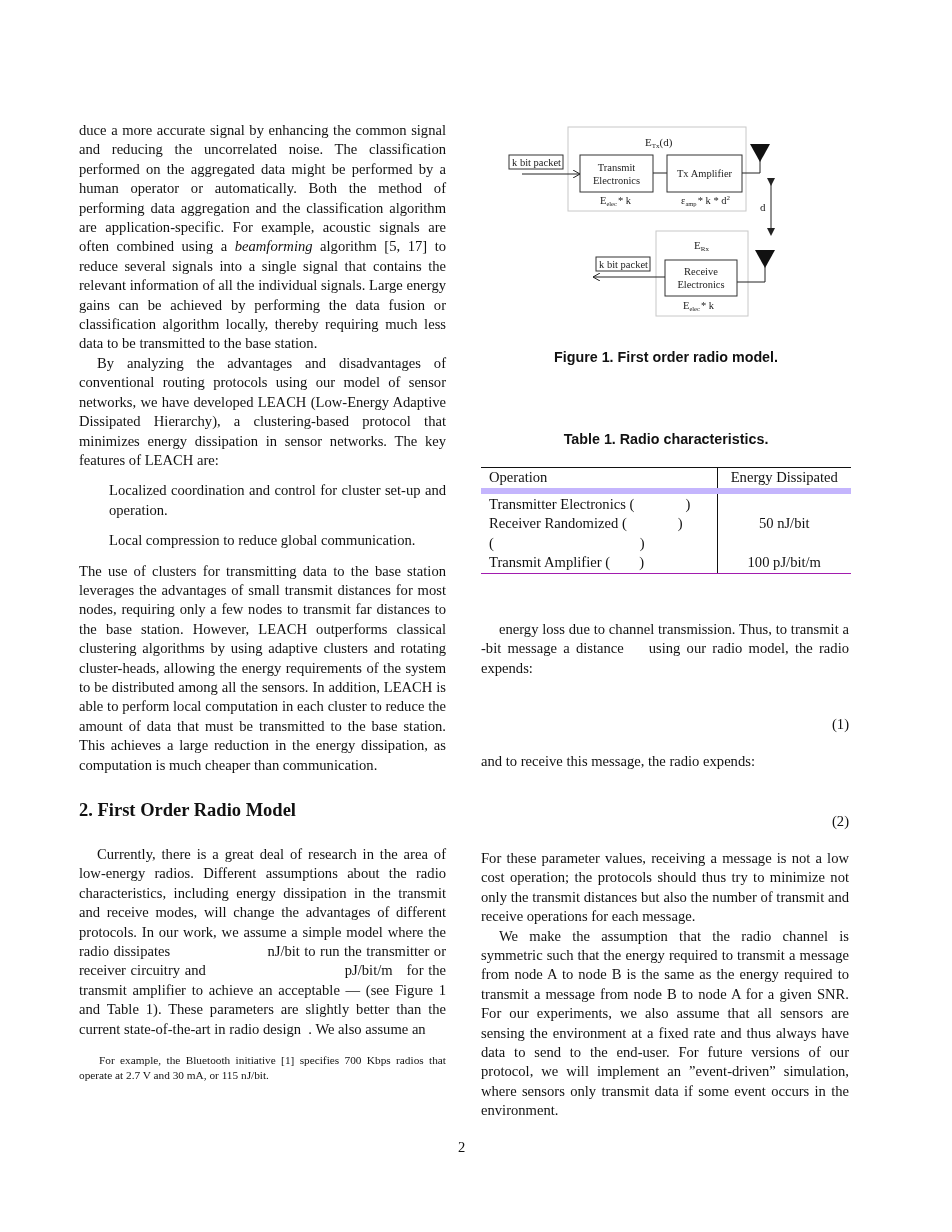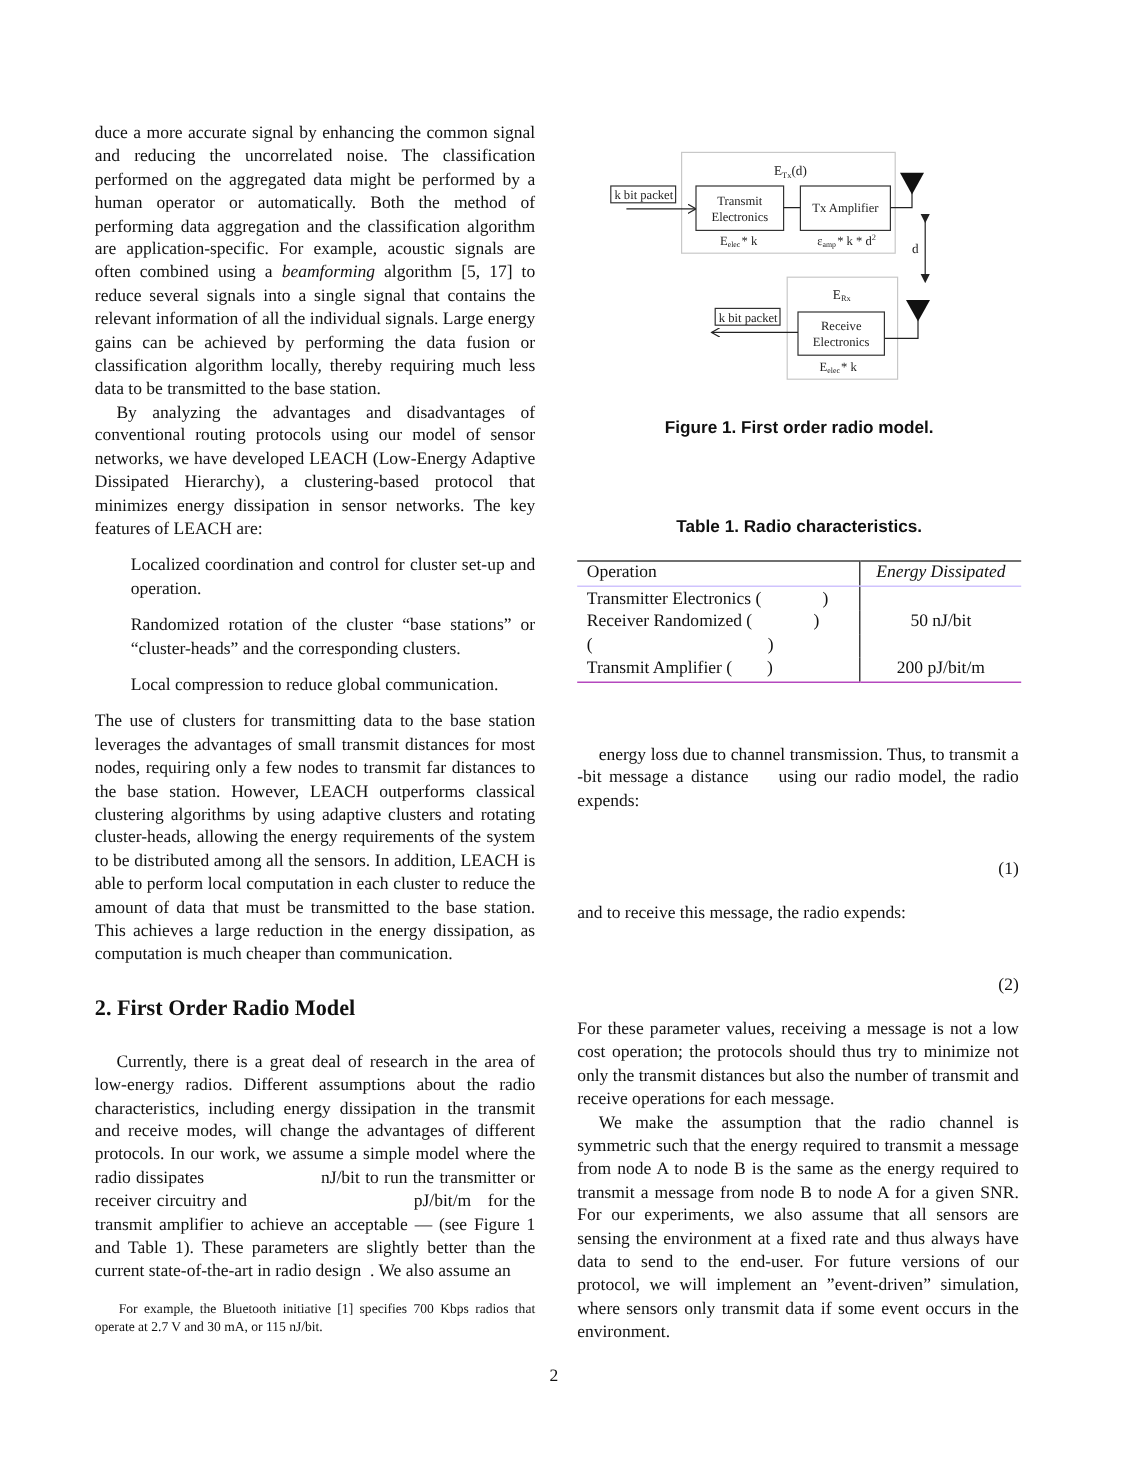--- a/index.html
+++ b/index.html
@@ -1,49 +1,48 @@
 <!DOCTYPE html>
 <html><head>
 <meta charset="utf-8">
 <style>
   html, body { margin: 0; padding: 0; background: #ffffff; }
   body { width: 952px; height: 1232px; position: relative; overflow: hidden;
          font-family: "Liberation Serif", "DejaVu Serif", serif; color: #111; }
   .col { position: absolute; font-size: 14.6px; line-height: 19.4px; text-align: justify; }
-  .left { left: 79px; width: 367px; top: 102px; }
+  .left { left: 79px; width: 367px; top: 121px; }
   .right { left: 481px; width: 368px; }
   p { margin: 0; }
   .indent { text-indent: 18px; }
   .bullets { margin: 11px 0 0 30px; }
   .bullets p { margin-bottom: 11px; }
   h2 { font-family: "Liberation Serif", serif; font-size: 18.5px; font-weight: bold; margin: 24px 0 24px 0; line-height: 22px; text-align: left; }
   .footnote { font-size: 11.3px; line-height: 15px; margin-top: 14px; }
   .footnote .fn-text { display: block; text-indent: 20px; font-family: Liberation Serif, serif; }
   .caption { position: absolute; font-family: "Liberation Sans", "DejaVu Sans", sans-serif; font-weight: bold; font-size: 14.3px; text-align: center; }
   .pagenum { position: absolute; left: 458px; top: 1139px; font-size: 14.6px; }
   table.radio { position: absolute; left: 481px; top: 467px; width: 370px; border-collapse: collapse; font-size: 14.6px; line-height: 19.4px; }
   table.radio th, table.radio td { font-weight: normal; }
-  table.radio th { border-top: 1px solid #111; border-bottom: 1px solid #c4b5fd; text-align: left; padding: 0 8px; height: 20px; }
-  table.radio th.ed { border-left: 1px solid #111; text-align: center; font-style: italic; }
+  table.radio th { border-top: 1px solid #111; border-bottom: 6px solid #c4b5fd; text-align: left; padding: 0 8px; height: 20px; }
+  table.radio th.ed { border-left: 1px solid #111; text-align: center; }
   table.radio tbody tr:first-child td { border-top: 1px solid #111; padding-top: 1px; }
   table.radio tbody td { padding: 0 8px; }
   table.radio tbody td.val { border-left: 1px solid #111; text-align: center; }
   table.radio tbody tr:last-child td { border-bottom: 1px solid #a21caf; }
   .eqnum { position: absolute; right: 103px; font-size: 14.6px; }
   svg text { font-family: "Liberation Serif", serif; }
 </style>
 </head>
 <body>
 
 <div class="col left">
   <p><span>duce a more accurate signal by enhancing the common signal and reducing the uncorrelated noise. The classification performed on the aggregated data might be performed by a human operator or automatically. Both the method of performing data aggregation and the classification algorithm are application-specific. For example, acoustic signals are often combined using a </span><i>beamforming</i><span> algorithm [5, 17] to reduce several signals into a single signal that contains the relevant information of all the individual signals. Large energy gains can be achieved by performing the data fusion or classification algorithm locally, thereby requiring much less data to be transmitted to the base station.</span></p>
   <p class="indent">By analyzing the advantages and disadvantages of conventional routing protocols using our model of sensor networks, we have developed LEACH (Low-Energy Adaptive Dissipated Hierarchy), a clustering-based protocol that minimizes energy dissipation in sensor networks. The key features of LEACH are:</p>
   <div class="bullets">
     <p>Localized coordination and control for cluster set-up and operation.</p>
-    <p>Randomized rotation of the cluster “base stations” or “cluster-heads” and the corresponding clusters.</p>
     <p>Local compression to reduce global communication.</p>
   </div>
   <p>The use of clusters for transmitting data to the base station leverages the advantages of small transmit distances for most nodes, requiring only a few nodes to transmit far distances to the base station. However, LEACH outperforms classical clustering algorithms by using adaptive clusters and rotating cluster-heads, allowing the energy requirements of the system to be distributed among all the sensors. In addition, LEACH is able to perform local computation in each cluster to reduce the amount of data that must be transmitted to the base station. This achieves a large reduction in the energy dissipation, as computation is much cheaper than communication.</p>
   <h2>2. First Order Radio Model</h2>
   <p class="indent" style="white-space: pre-wrap;">Currently, there is a great deal of research in the area of low-energy radios. Different assumptions about the radio characteristics, including energy dissipation in the transmit and receive modes, will change the advantages of different protocols. In our work, we assume a simple model where the radio dissipates                      nJ/bit to run the transmitter or receiver circuitry and                              pJ/bit/m   for the transmit amplifier to achieve an acceptable — (see Figure 1 and Table 1). These parameters are slightly better than the current state-of-the-art in radio design  . We also assume an</p>
   <div class="footnote">
     <span class="fn-text">For example, the Bluetooth initiative [1] specifies 700 Kbps radios that operate at 2.7 V and 30 mA, or 115 nJ/bit.</span>
   </div>
 </div>
 
@@ -114,21 +113,21 @@
     <tr>
       <td style="white-space:pre;">Receiver Randomized (              )</td>
       <td class="val">50 nJ/bit</td>
     </tr>
     <tr>
       <td style="white-space:pre;">(                                        )</td>
       <td class="val"></td>
     </tr>
     <tr>
       <td style="white-space:pre;">Transmit Amplifier (        )</td>
-      <td class="val">200 pJ/bit/m</td>
+      <td class="val">100 pJ/bit/m</td>
     </tr>
   </tbody>
 </table>
 
 <div class="col right" style="top:620px;">
   <p class="indent" style="white-space: pre-wrap;">energy loss due to channel transmission. Thus, to transmit a    -bit message a distance    using our radio model, the radio expends:</p>
 </div>
 <div class="eqnum" style="top:716px;">(1)</div>
 <div class="col right" style="top:752px;">
   <p>and to receive this message, the radio expends:</p>

